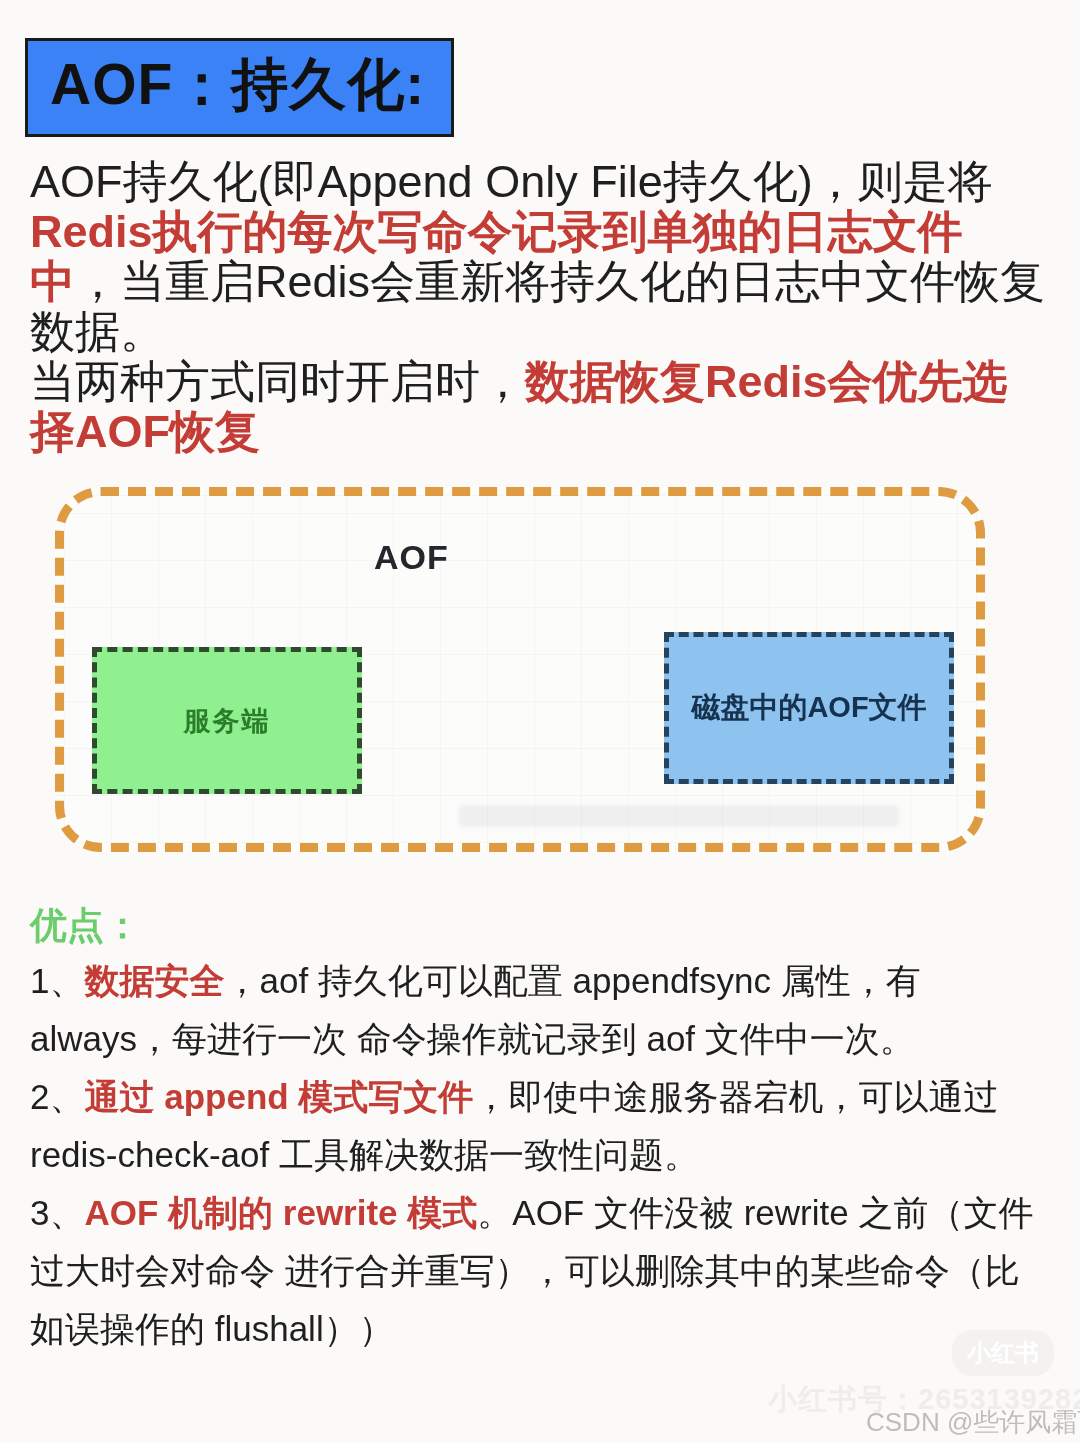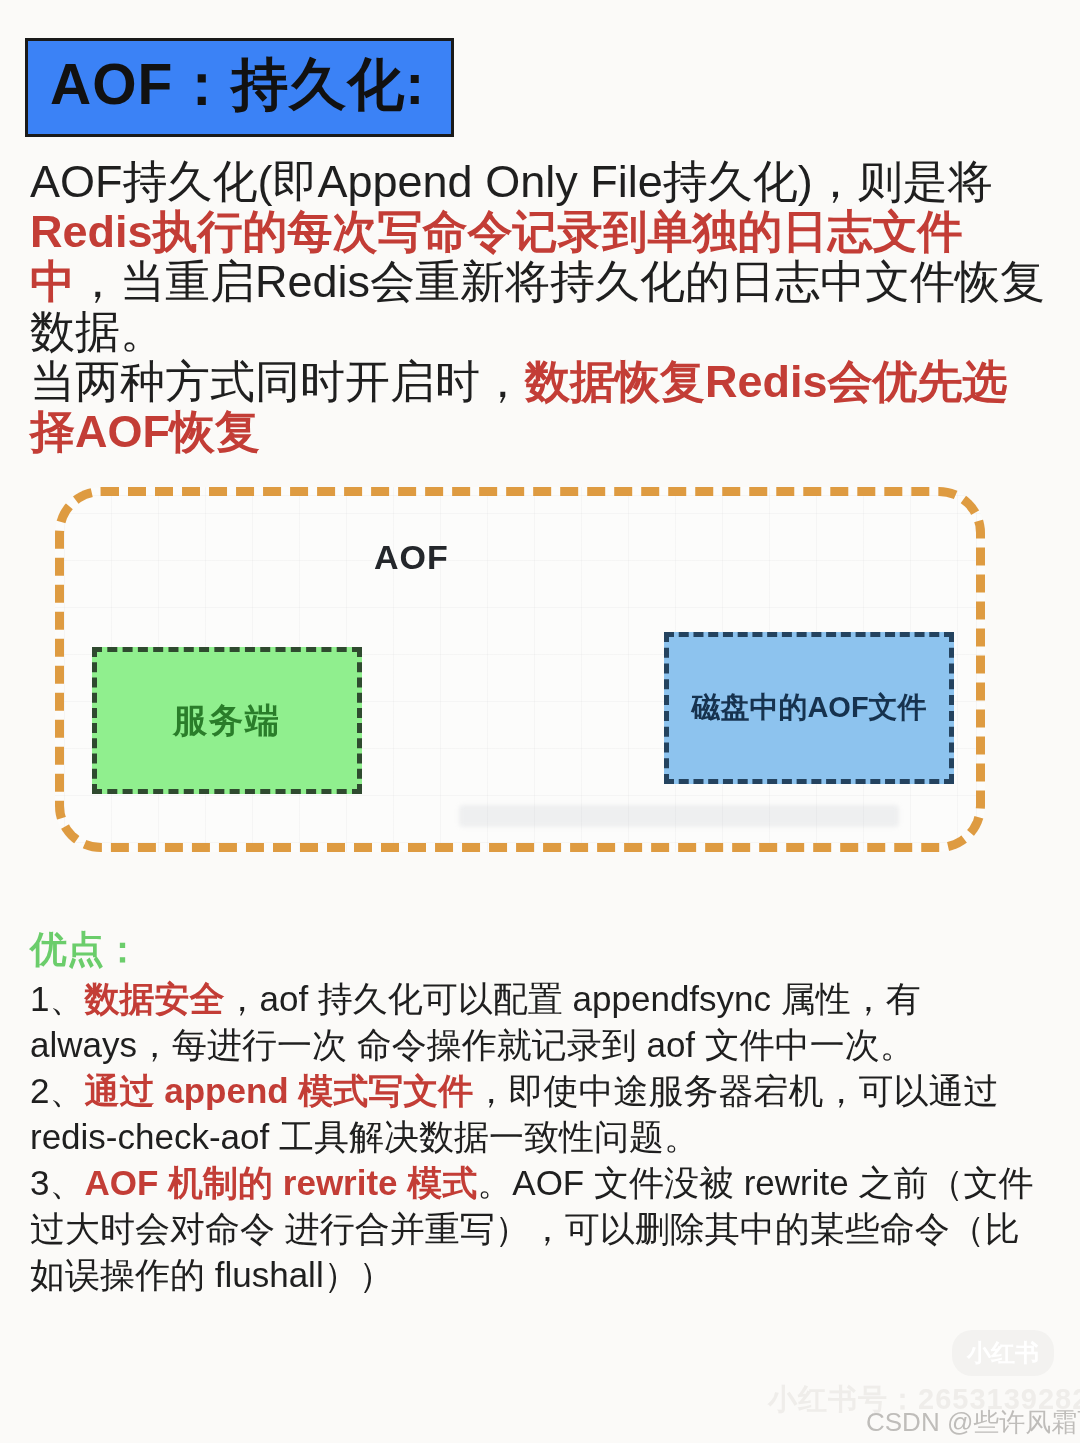--- a/index.html
+++ b/index.html
@@ -33,21 +33,21 @@
   }
   .diagram-label{
     position:absolute;left:302px;top:42px;
     font-size:34px;font-weight:700;color:#24272b;letter-spacing:1px;margin-left:8px;
   }
   .server-box{
     position:absolute;left:28px;top:151px;
     width:260px;height:137px;
     background:#90ef8e;border:5px dashed #2f4a2f;
     display:flex;align-items:center;justify-content:center;
-    font-size:34px;font-weight:700;color:#2a7d2a;letter-spacing:2px;
+    font-size:27px;font-weight:700;color:#2a7d2a;letter-spacing:2px;
   }
   .file-box{
     position:absolute;right:22px;top:136px;
     width:280px;height:142px;
     background:#8dc3ee;border:5px dashed #24435f;
     display:flex;align-items:center;justify-content:center;
     font-size:29px;font-weight:700;color:#16324e;
   }
   .arrow-row{
     position:absolute;left:298px;top:167px;width:302px;height:34px;
@@ -64,24 +64,24 @@
     border-left:19px solid #2b2b2b;
     border-top:11px solid transparent;
     border-bottom:11px solid transparent;
   }
   .diagram-faint-wm{
     position:absolute;left:395px;bottom:16px;width:440px;height:22px;
     background:rgba(170,175,185,0.16);border-radius:4px;filter:blur(2px);
   }
   
   .adv-heading{
-    margin:76px 30px 0 30px;
+    margin:52px 30px 0 30px;
     font-size:37px;font-weight:700;color:#6bcd6b;line-height:44px;
   }
-  .adv-list{margin:4px 30px 0 30px;font-size:35px;line-height:46px;}
+  .adv-list{margin:4px 30px 0 30px;font-size:35px;line-height:58px;}
   .adv-list p{margin:0;}
   
   .xhs-pill{
     position:absolute;left:952px;top:1330px;
     background:#f3f2f0;color:#ffffff;
     border-radius:20px;padding:7px 15px;
     font-size:24px;font-weight:700;
   }
   .xhs-id{
     position:absolute;left:768px;top:1380px;

